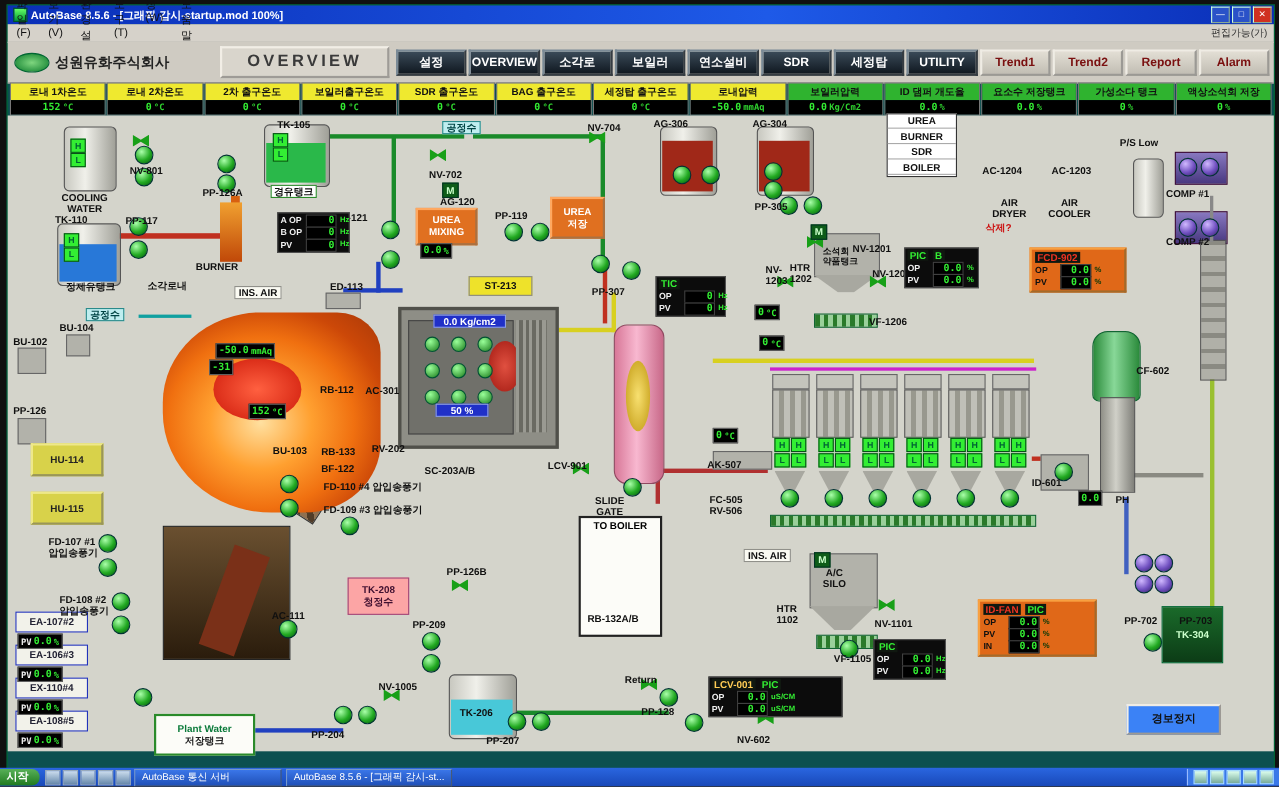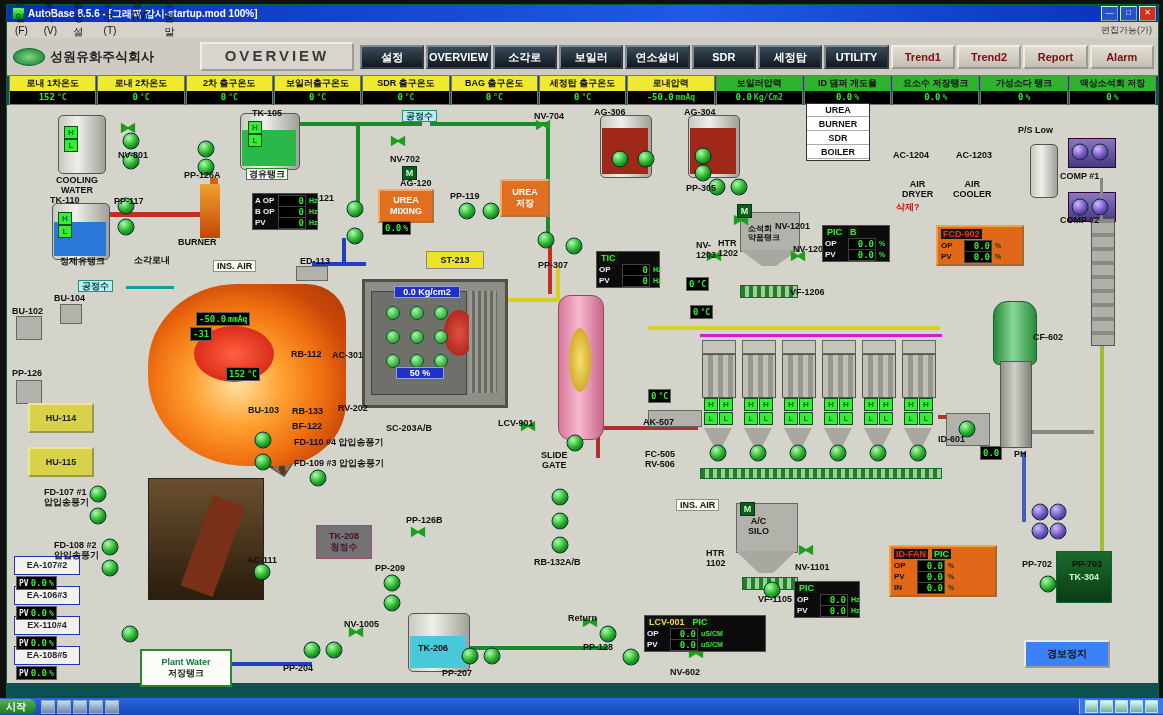--- a/index.html
+++ b/index.html
@@ -108,21 +108,21 @@
          background:radial-gradient(circle at 35% 30%,#99ff99,#1a7a1a);}
   .tbox{position:absolute;display:flex;flex-direction:column;align-items:center;justify-content:center;
         font:bold 9px "Liberation Sans",sans-serif;z-index:38;line-height:1.2;}
   .s-hu{background:#d8d24a;border:2px outset #eee88a;color:#222;}
   .s-ea{background:#f2f2ea;border:1px solid #2233bb;color:#223;}
   .s-orange{background:#e07020;border:2px outset #ffa860;color:#fff;}
   .s-st{background:#eee22a;border:1px solid #888;color:#111;}
   .s-select{background:#fff;border:1px solid #333;color:#111;justify-content:space-around;align-items:stretch;text-align:center;}
   .s-select div{border-bottom:1px solid #aaa;}
   .s-toboiler{background:#fcfcf8;border:2px solid #222;justify-content:flex-start;padding-top:2px;}
-  .s-pink{background:#737373;border:1px solid #a04878;color:#401030;}
+  .s-pink{background:#fca5a5;border:1px solid #a04878;color:#401030;}
   .s-plant{background:#fcfcf8;border:2px solid #2a8a2a;color:#222;}
   .s-plant div:first-child{color:#0a7a3a;}
   .s-greenbox{background:linear-gradient(#1a6a2a,#0c3c16);border:1px solid #063;color:#ccffcc;}
   .s-btn3d{background:#3b82f6;border:2px outset #f0ece4;color:#111;font-size:10px;}
   .s-msg{background:#fbf8cc;border:1px solid #909080;align-items:flex-start;justify-content:center;padding:3px 6px;
          font:9px "Liberation Sans",sans-serif;font-weight:normal;color:#222;box-shadow:2px 2px 3px rgba(0,0,0,.35);}
   
   #taskbar{position:absolute;left:0;bottom:0;width:1163px;height:17px;z-index:60;display:flex;align-items:center;
            background:linear-gradient(#2a66e0,#1848b8);}
   #startbtn{height:15px;padding:0 10px 0 6px;background:linear-gradient(#58b058,#1f7a1f);border-radius:0 7px 7px 0;
@@ -325,20 +325,23 @@
         <div>저장</div>
       </div>
       <div class="tbox s-st" style="left: 426px; top: 251px; width: 56px; height: 16px;">
         <div>ST-213</div>
       </div>
       <div class="tbox s-select" style="left: 806px; top: 103px; width: 62px; height: 56px;">
         <div>UREA</div>
         <div>BURNER</div>
         <div>SDR</div>
         <div>BOILER</div>
+      </div>
+      <div class="tbox s-toboiler" style="left: 526px; top: 469px; width: 72px; height: 104px;">
+        <div>TO BOILER</div>
       </div>
       <div class="tbox s-pink" style="left: 316px; top: 525px; width: 54px; height: 32px;">
         <div>TK-208</div>
         <div>청정수</div>
       </div>
       <div class="tbox s-plant" style="left: 140px; top: 649px; width: 88px; height: 34px;">
         <div>Plant Water</div>
         <div>저장탱크</div>
       </div>
       <div class="tbox s-greenbox" style="left: 1056px; top: 551px; width: 54px; height: 50px;">
@@ -735,20 +738,24 @@
     </div>
   <div id="taskbar">
     <span id="startbtn">시작</span>
     <span id="quick" style="display:flex;">
         <div class="qicon"></div>
         <div class="qicon"></div>
         <div class="qicon"></div>
         <div class="qicon"></div>
         <div class="qicon"></div>
       </span>
+    <span id="tasks" style="display:flex;">
+        <div class="task-btn">AutoBase 통신 서버</div>
+        <div class="task-btn">AutoBase 8.5.6 - [그래픽 감시-st...</div>
+      </span>
     <span id="tray">
         <div class="ticon"></div>
         <div class="ticon"></div>
         <div class="ticon"></div>
         <div class="ticon"></div>
         <div class="ticon"></div>
       </span>
   </div>
 </div>
 

